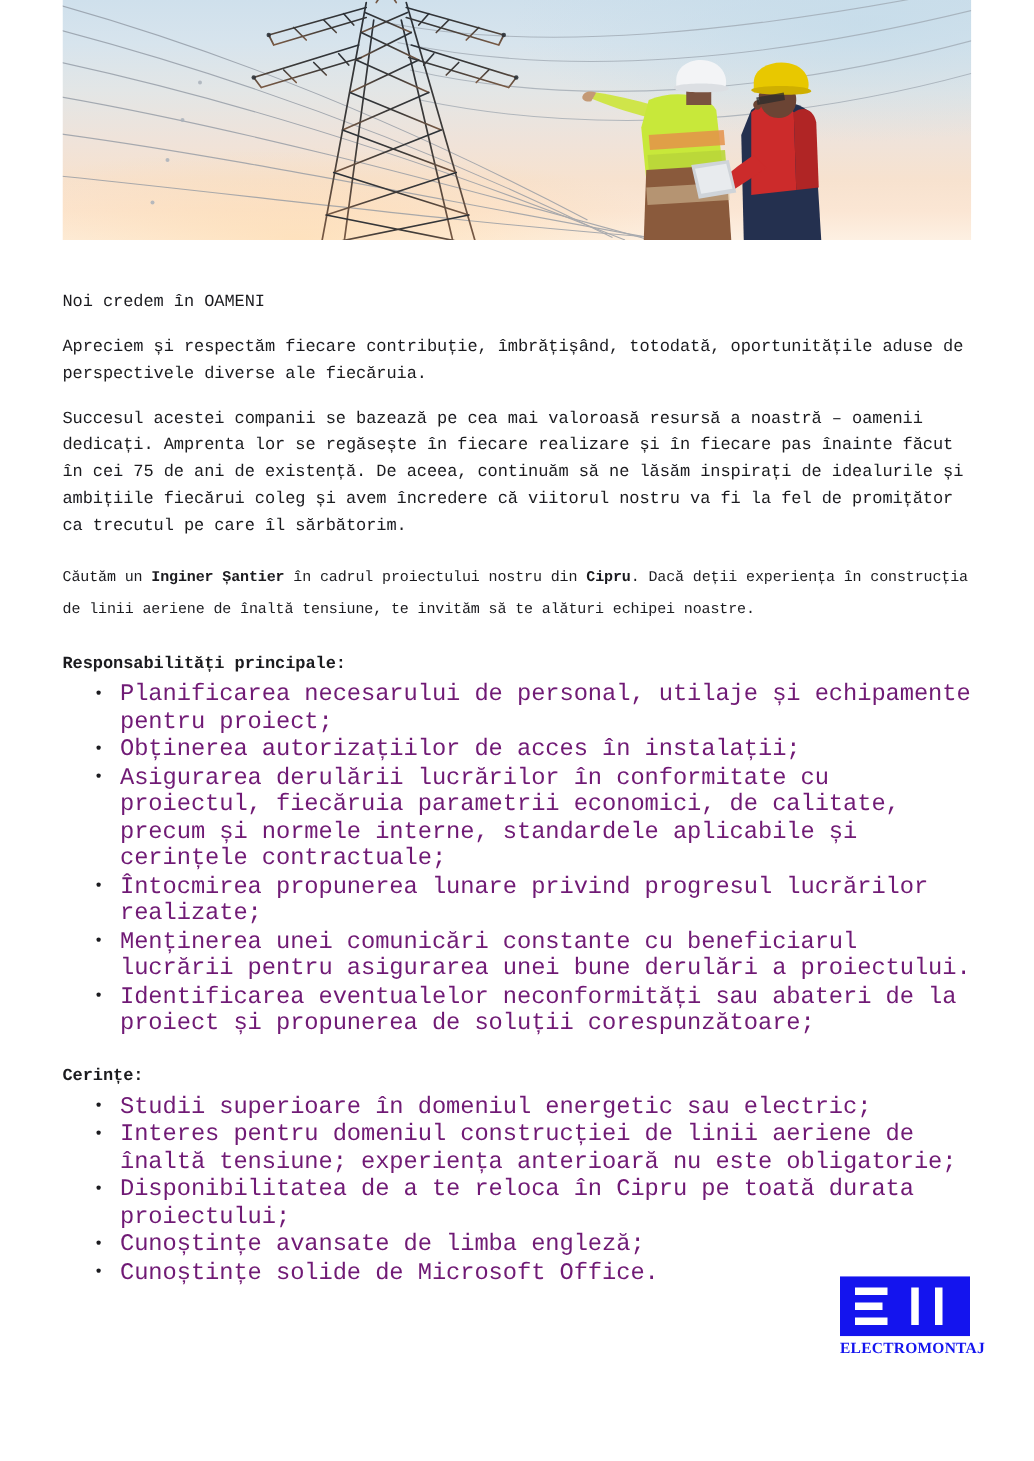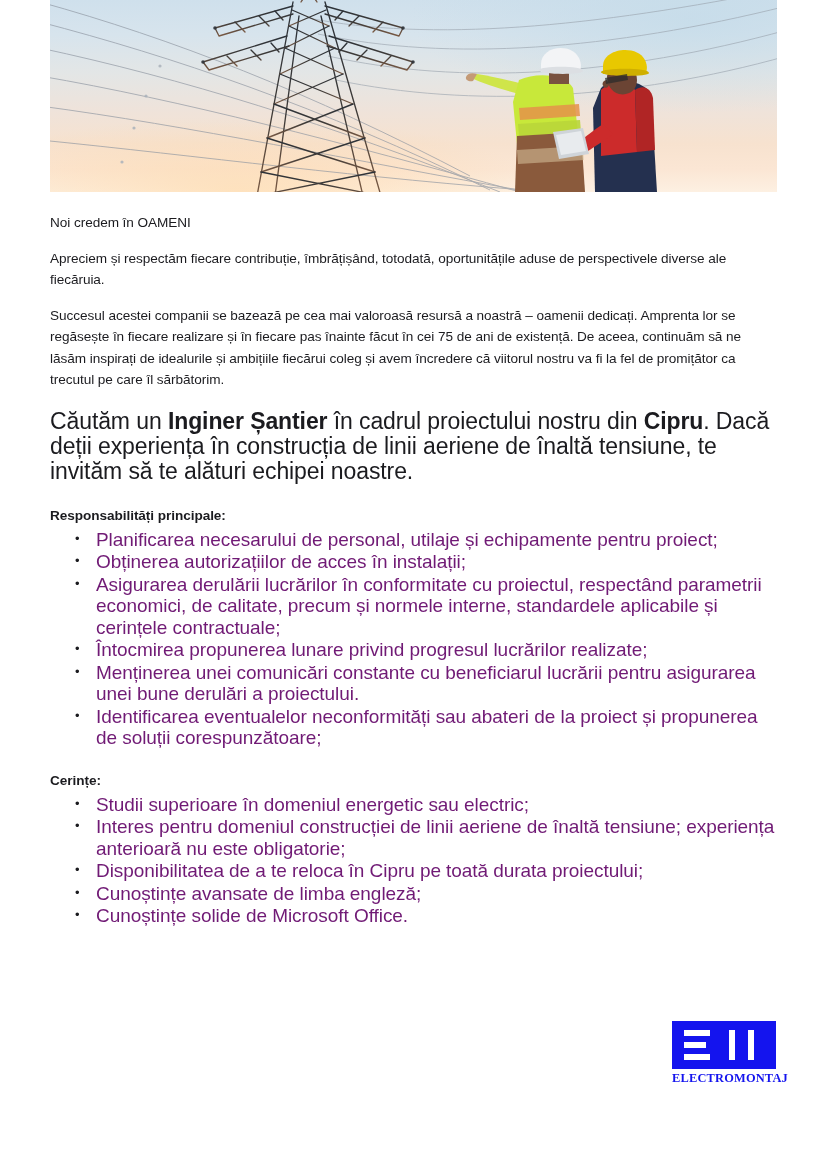--- a/index.html
+++ b/index.html
@@ -60,37 +60,38 @@
   
   .pylon { position:absolute; left:125px; top:-4px; width:260px; height:200px; }
 
   
   .workers { position:absolute; right:86px; bottom:0; width:230px; height:160px; }
 
   
   .content {
     position: absolute;
     left: 50px;
-    top: 212px;
+    top: 232px;
     width: 729px;
+    font-family: Liberation Mono, monospace;
   }
 
   p { margin: 0; }
 
   .para {
     font-size: 13.6px;
     line-height: 21.5px;
     letter-spacing: -0.06px;
     margin-bottom: 14px;
     color: #1b1b1f;
   }
   .para:last-child { margin-bottom: 0; }
 
   .lead {
-    font-size: 23px;
+    font-size: 12px;
     line-height: 25px;
     letter-spacing: -0.1px;
     margin-top: 18px;
     margin-bottom: 22px;
     color: #1b1b1f;
   }
   .lead b { font-weight: 700; }
 
   .section-title {
     font-size: 13.6px;
@@ -291,21 +292,21 @@
     <p class="para">Apreciem și respectăm fiecare contribuție, îmbrățișând, totodată, oportunitățile aduse de perspectivele diverse ale fiecăruia.</p>
 
     <p class="para">Succesul acestei companii se bazează pe cea mai valoroasă resursă a noastră – oamenii dedicați. Amprenta lor se regăsește în fiecare realizare și în fiecare pas înainte făcut în cei 75 de ani de existență. De aceea, continuăm să ne lăsăm inspirați de idealurile și ambițiile fiecărui coleg și avem încredere că viitorul nostru va fi la fel de promițător ca trecutul pe care îl sărbătorim.</p>
 
     <p class="lead"><span>Căutăm un </span><b>Inginer Șantier</b><span> în cadrul proiectului nostru din </span><b>Cipru</b><span>. Dacă deții experiența în construcția de linii aeriene de înaltă tensiune, te invităm să te alături echipei noastre.</span></p>
 
     <p class="section-title">Responsabilități principale:</p>
     <ul class="bullets">
       <li>Planificarea necesarului de personal, utilaje și echipamente pentru proiect;</li>
       <li>Obținerea autorizațiilor de acces în instalații;</li>
-      <li>Asigurarea derulării lucrărilor în conformitate cu proiectul, respectând parametrii economici, de calitate, precum și normele interne, standardele aplicabile și cerințele contractuale;</li>
+      <li>Asigurarea derulării lucrărilor în conformitate cu proiectul, fiecăruia parametrii economici, de calitate, precum și normele interne, standardele aplicabile și cerințele contractuale;</li>
       <li>Întocmirea propunerea lunare privind progresul lucrărilor realizate;</li>
       <li>Menținerea unei comunicări constante cu beneficiarul lucrării pentru asigurarea unei bune derulări a proiectului.</li>
       <li>Identificarea eventualelor neconformități sau abateri de la proiect și propunerea de soluții corespunzătoare;</li>
     </ul>
 
     <p class="section-title gap-before">Cerințe:</p>
     <ul class="bullets">
       <li>Studii superioare în domeniul energetic sau electric;</li>
       <li>Interes pentru domeniul construcției de linii aeriene de înaltă tensiune; experiența anterioară nu este obligatorie;</li>
       <li>Disponibilitatea de a te reloca în Cipru pe toată durata proiectului;</li>

